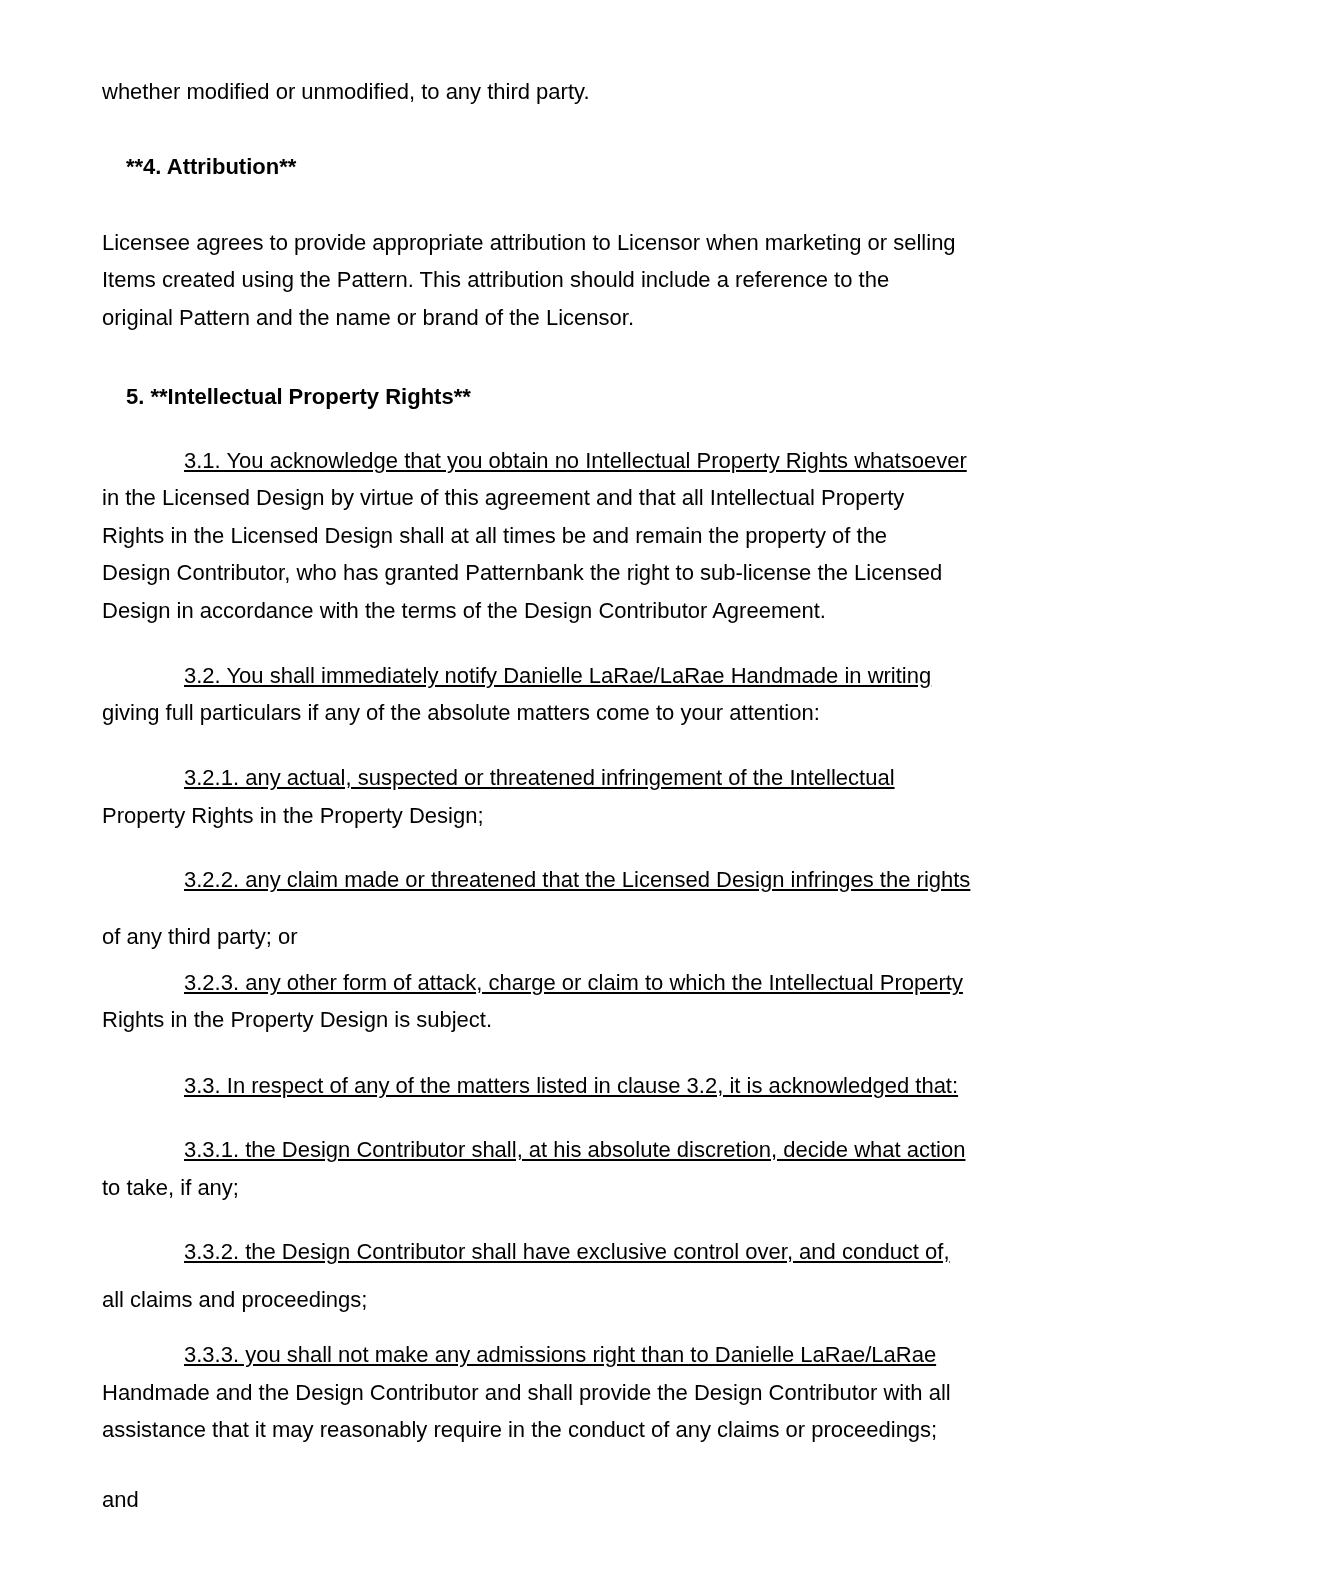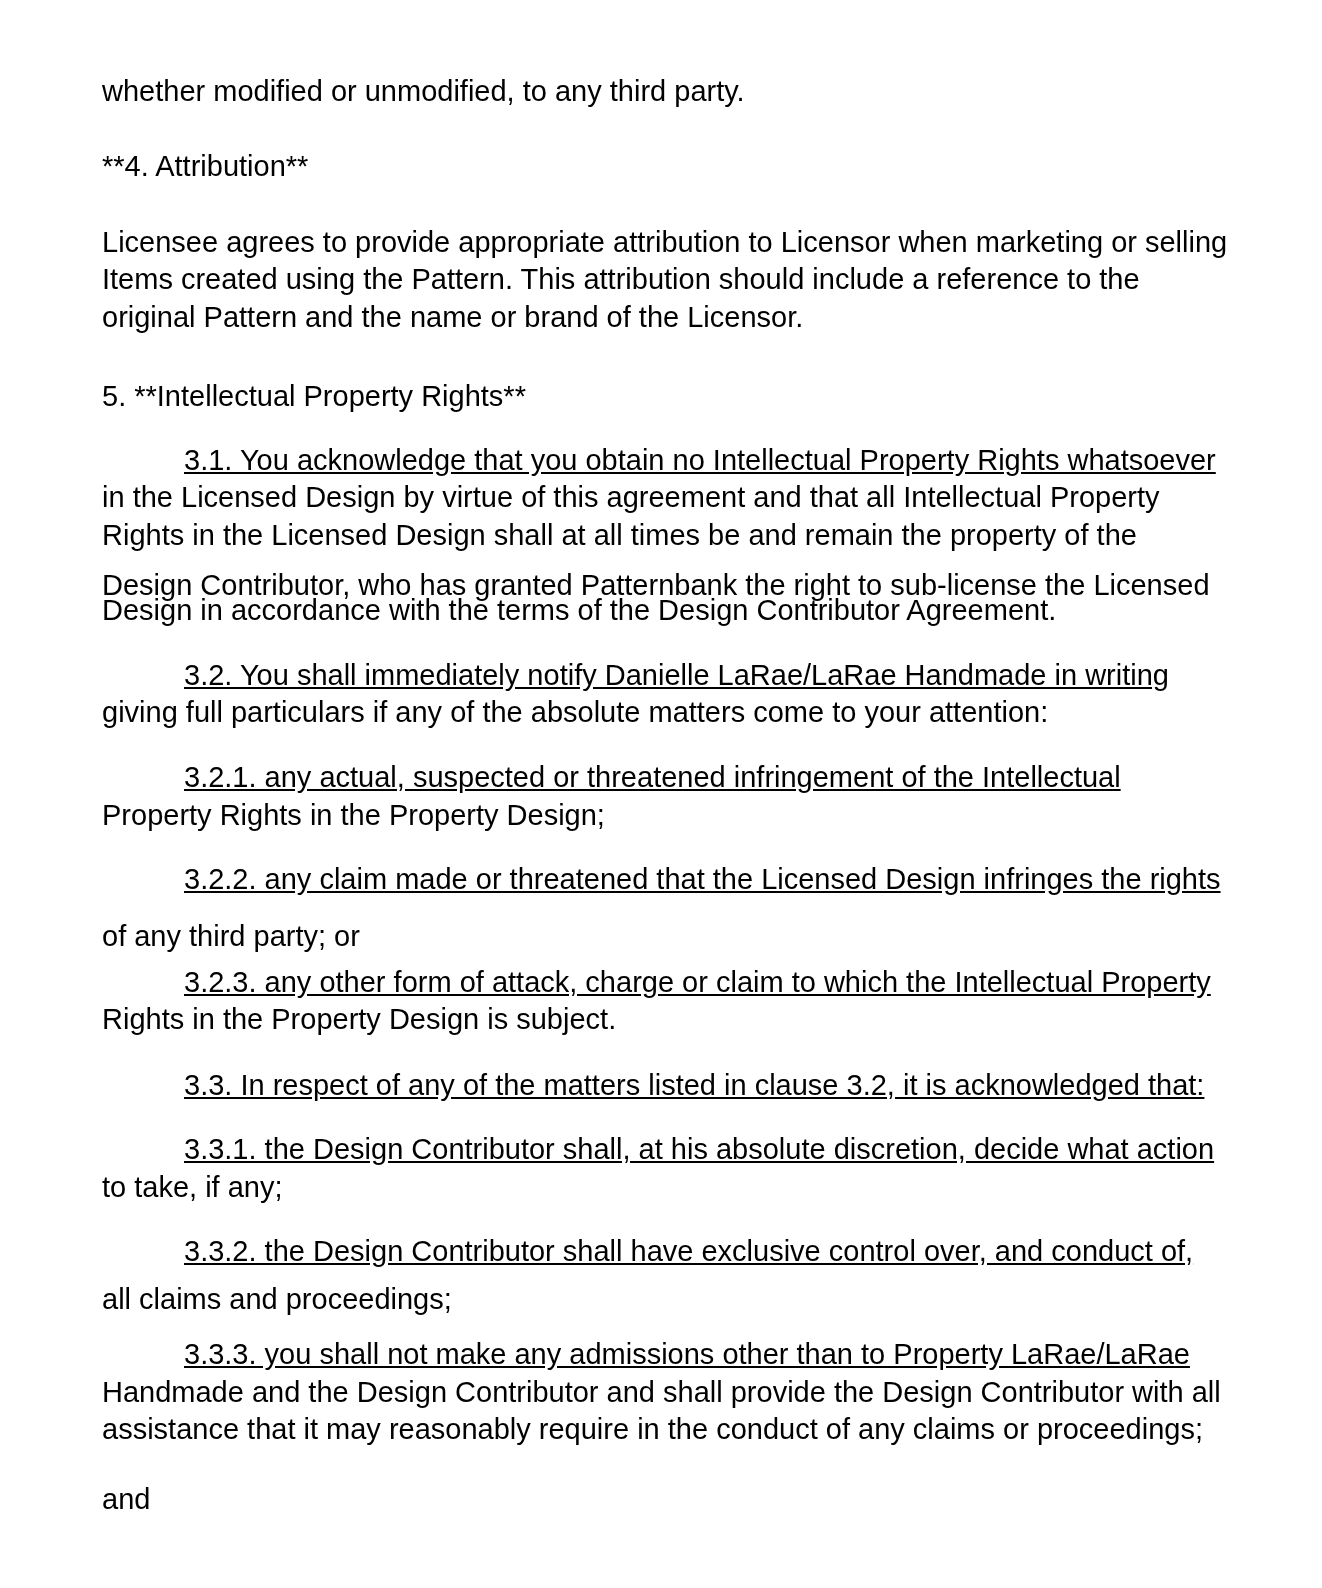--- a/index.html
+++ b/index.html
@@ -11,27 +11,27 @@
     width: 1322px;
     height: 1588px;
     overflow: hidden;
     position: relative;
     font-family: "Liberation Sans", sans-serif;
     color: #000000;
   }
   .line {
     position: absolute;
     left: 102px;
-    font-size: 29px;
+    font-size: 22px;
     line-height: 37.5px;
     white-space: nowrap;
     height: 37.5px;
   }
   .line.indent { left: 184px; text-decoration: underline; }
-  .bold { font-weight: normal; }
+  .bold { font-weight: bold; margin-left: 24px; }
 </style>
 </head>
 <body>
 
 <div>
 
   <div>
     <div class="line" style="top:73px">whether modified or unmodified, to any third party.</div>
   </div>
 
@@ -42,21 +42,21 @@
     <div class="line" style="top:261px">Items created using the Pattern. This attribution should include a reference to the</div>
     <div class="line" style="top:299px">original Pattern and the name or brand of the Licensor.</div>
   </div>
 
   <div class="line bold" style="top:378px">5. **Intellectual Property Rights**</div>
 
   <div>
     <div class="line indent" style="top:442px">3.1. You acknowledge that you obtain no Intellectual Property Rights whatsoever</div>
     <div class="line" style="top:479px">in the Licensed Design by virtue of this agreement and that all Intellectual Property</div>
     <div class="line" style="top:517px">Rights in the Licensed Design shall at all times be and remain the property of the</div>
-    <div class="line" style="top:567px">Design Contributor, who has granted Patternbank the right to sub-license the Licensed</div>
+    <div class="line" style="top:554px">Design Contributor, who has granted Patternbank the right to sub-license the Licensed</div>
     <div class="line" style="top:592px">Design in accordance with the terms of the Design Contributor Agreement.</div>
   </div>
 
   <div>
     <div class="line indent" style="top:657px">3.2. You shall immediately notify Danielle LaRae/LaRae Handmade in writing</div>
     <div class="line" style="top:694px">giving full particulars if any of the absolute matters come to your attention:</div>
   </div>
 
   <div>
     <div class="line indent" style="top:759px">3.2.1. any actual, suspected or threatened infringement of the Intellectual</div>
@@ -81,19 +81,19 @@
     <div class="line indent" style="top:1131px">3.3.1. the Design Contributor shall, at his absolute discretion, decide what action</div>
     <div class="line" style="top:1169px">to take, if any;</div>
   </div>
 
   <div>
     <div class="line indent" style="top:1233px">3.3.2. the Design Contributor shall have exclusive control over, and conduct of,</div>
     <div class="line" style="top:1281px">all claims and proceedings;</div>
   </div>
 
   <div>
-    <div class="line indent" style="top:1336px">3.3.3. you shall not make any admissions other than to Property LaRae/LaRae</div>
+    <div class="line indent" style="top:1336px">3.3.3. you shall not make any admissions right than to Danielle LaRae/LaRae</div>
     <div class="line" style="top:1374px">Handmade and the Design Contributor and shall provide the Design Contributor with all</div>
     <div class="line" style="top:1411px">assistance that it may reasonably require in the conduct of any claims or proceedings;</div>
     <div class="line" style="top:1481px">and</div>
   </div>
 
 </div>
 
 </body></html>

